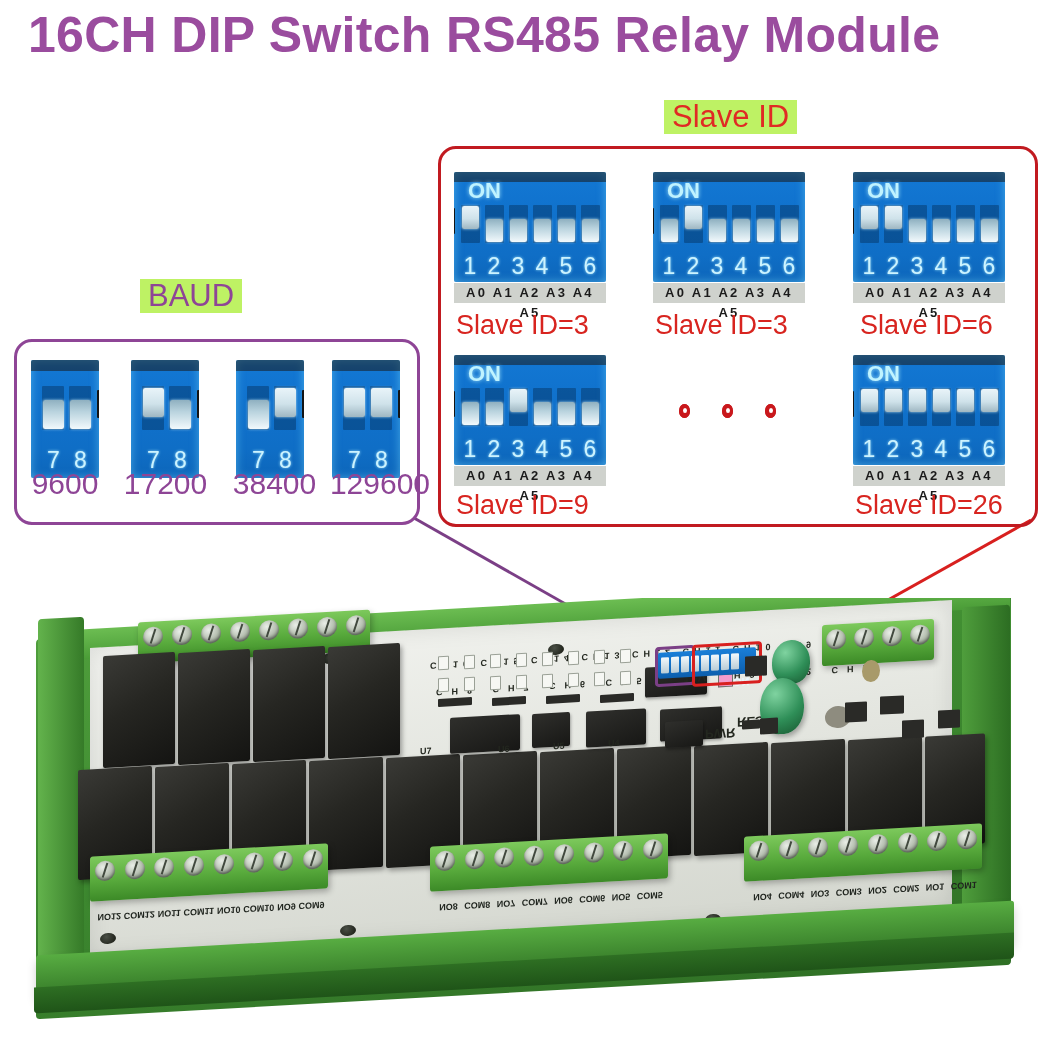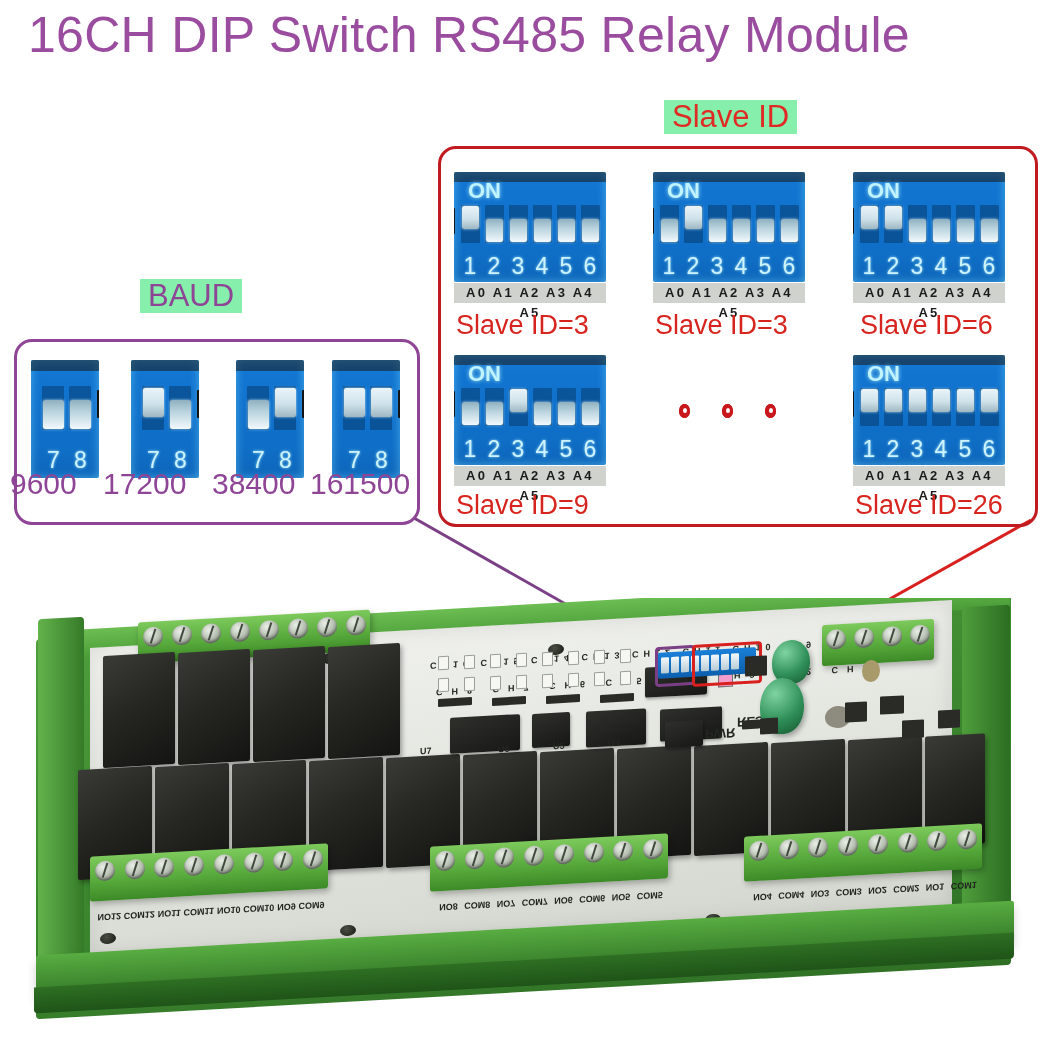--- a/index.html
+++ b/index.html
@@ -6,29 +6,29 @@
   body{
     width:1050px;height:1050px;background:#ffffff;overflow:hidden;
     font-family:"Liberation Sans", sans-serif;position:relative;
   }
   #stage{position:absolute;inset:0;width:1050px;height:1050px;}
 
   
   .title{
     position:absolute;left:28px;top:6px;width:1000px;
     font-size:50px;letter-spacing:.3px;color:#9a4c9e;
-    font-family:"Liberation Sans", sans-serif;white-space:nowrap;
+    font-family:"Liberation Sans", sans-serif;white-space:nowrap;font-weight:bold;
   }
 
   
   .groupbox{position:absolute;border-radius:18px;background:transparent;}
   .baudbox{left:14px;top:339px;width:400px;height:180px;border:3px solid #8e4596;}
   .slavebox{left:438px;top:146px;width:594px;height:375px;border:3px solid #c11a20;}
 
-  .grouplabel{position:absolute;background:#86efac;padding:0 8px;font-size:31px;line-height:34px;}
+  .grouplabel{position:absolute;background:#bef264;padding:0 8px;font-size:31px;line-height:34px;}
   .baudlabel{left:140px;top:279px;color:#8e4596;}
   .slavelabel{left:664px;top:100px;color:#e02a24;}
 
   
   .dip{position:absolute;}
   .dip .body{
     position:absolute;left:0;top:0;right:0;bottom:0;
     background:linear-gradient(180deg,#1378d4 0%,#1072cd 35%,#0f6ec6 75%,#0d66ba 100%);
     box-shadow:inset 0 0 10px rgba(120,220,255,.55);
     border-radius:2px;overflow:hidden;
@@ -57,21 +57,21 @@
   .dip .pinrow{
     position:absolute;left:0;right:0;color:#1b1b1b;font-weight:bold;
     text-align:center;font-family:"Liberation Sans", sans-serif;
     background:#cfd2cd;
   }
 
   
   .dip2{width:68px;height:118px;}
   .dip2 .lever{width:21px;height:29px;}
   .dip2 .num{width:21px;font-size:23px;bottom:4px;}
-  .baudcaption{position:absolute;font-size:30px;color:#8e4596;text-align:left;}
+  .baudcaption{position:absolute;font-size:30px;color:#8e4596;text-align:center;}
 
   
   .dip6{width:152px;height:110px;}
   .dip6 .on{left:14px;top:6px;font-size:22px;}
   .dip6 .lever{width:17px;height:23px;}
   .dip6 .num{width:18px;font-size:23px;bottom:2px;}
   .dip6 .pinrow{bottom:-21px;height:20px;font-size:13px;line-height:20px;letter-spacing:2.3px;}
   .slavecaption{position:absolute;font-size:27px;color:#d8241f;}
 
   .dots{position:absolute;display:flex;gap:32px;}
@@ -258,21 +258,21 @@
       <div class="topstrip"></div>
       <div class="slot" style="left:11px;top:26px;width:22px;height:44px;"></div>
       <div class="slot" style="left:38px;top:26px;width:22px;height:44px;"></div>
       <div class="lever" style="left:12px;top:28px;"></div>
       <div class="lever" style="left:39px;top:28px;"></div>
       <div class="num" style="left:12px;">7</div>
       <div class="num" style="left:39px;">8</div>
       <div class="sidetab" style="right:-5px;top:30px;width:7px;height:28px;"></div>
     </div>
   </div>
-  <div class="baudcaption" style="left:310px;top:467px;width:140px;">161500</div>
+  <div class="baudcaption" style="left:310px;top:467px;width:140px;">129600</div>
 
   <div class="groupbox slavebox"></div>
   <div class="grouplabel slavelabel">Slave ID</div>
 
   <div class="dip dip6" style="left:454px;top:172px;">
     <div class="body">
       <div class="topstrip"></div>
       <div class="on">ON</div>
       <div class="slot" style="left:7px;top:33px;width:19px;height:38px;"></div>
       <div class="slot" style="left:31px;top:33px;width:19px;height:38px;"></div>

